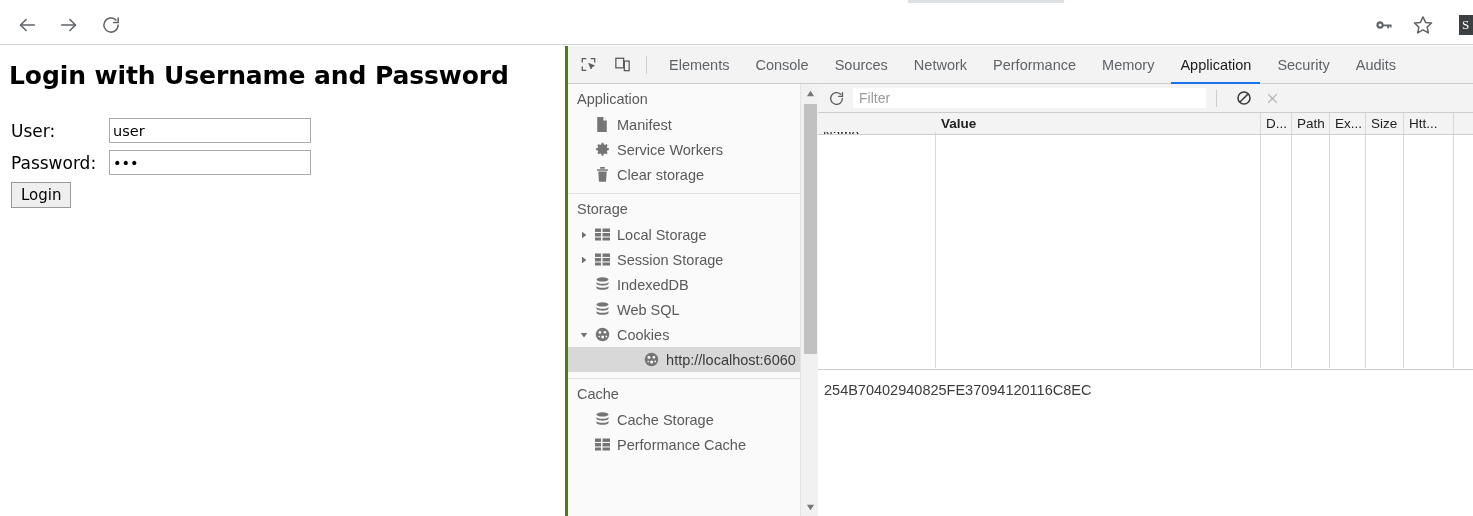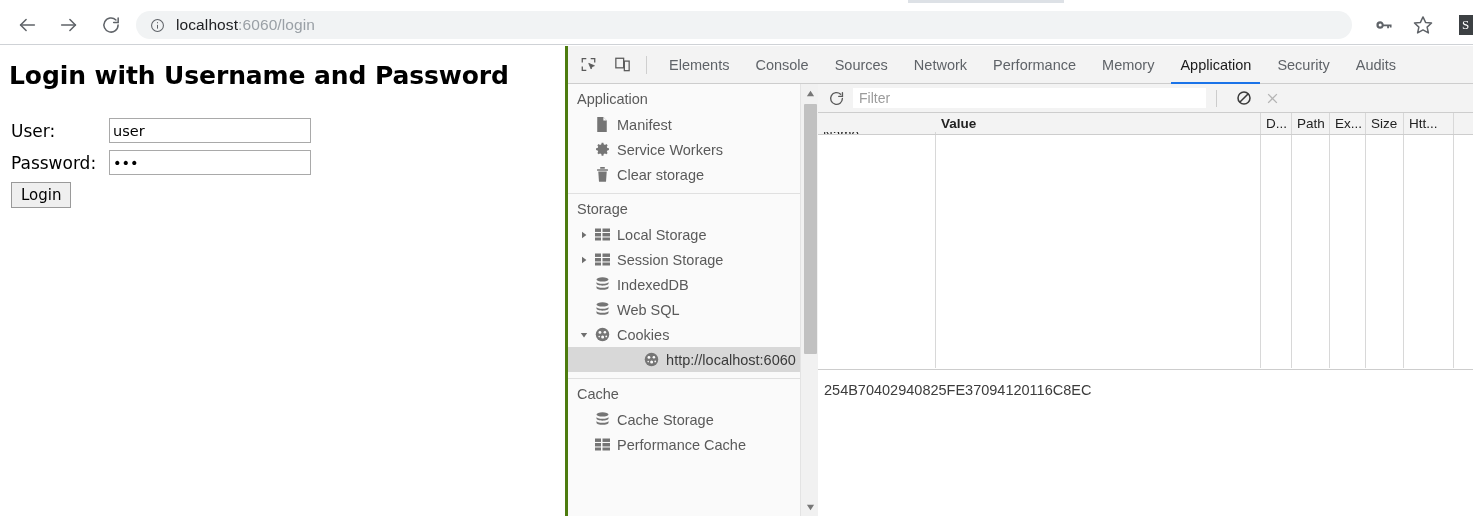--- a/index.html
+++ b/index.html
@@ -292,30 +292,20 @@
     </div>
     <div class="navbtn" id="nav-rel">
       <span>
         <svg width="20" height="20" viewBox="0 0 24 24" fill="none" stroke="currentColor" stroke-width="1.8" stroke-linecap="round">
             <path d="M20.5 12a8.5 8.5 0 1 1-2.6-6.1"></path>
             <polyline points="20.6,3.6 20.6,9 15.2,9" fill="none"></polyline>
           </svg>
       </span>
     </div>
 
-    <div class="omnibox">
-      <span class="omni-info">
-        <svg width="15" height="15" viewBox="0 0 24 24" fill="none" stroke="currentColor" stroke-width="1.7">
-            <circle cx="12" cy="12" r="9.5"></circle>
-            <line x1="12" y1="11" x2="12" y2="17"></line>
-            <circle cx="12" cy="7.4" r="0.9" fill="currentColor" stroke="none"></circle>
-          </svg>
-      </span>
-      <span class="omni-url"><span class="host">localhost</span><span>:6060/login</span></span>
-    </div>
 
     <div class="tb-icon" id="key-icon-btn">
       <svg width="21" height="21" viewBox="0 0 24 24" fill="currentColor">
           <path d="M8.2 7.2a4.3 4.3 0 1 0 0 8.6 4.3 4.3 0 0 0 4.06-2.9H16.2v2.1h2.0v-2.1h1.0v1.5h2.0V10.9H12.26A4.3 4.3 0 0 0 8.2 7.2zm0 2.55a1.75 1.75 0 1 1 0 3.5 1.75 1.75 0 0 1 0-3.5z"></path>
         </svg>
     </div>
     <div class="tb-icon" id="star-icon-btn">
       <svg width="22" height="22" viewBox="0 0 24 24" fill="none" stroke="currentColor" stroke-width="1.6" stroke-linejoin="round">
           <polygon points="12,3.2 14.8,9.2 21.3,9.9 16.5,14.3 17.9,20.7 12,17.4 6.1,20.7 7.5,14.3 2.7,9.9 9.2,9.2"></polygon>
         </svg>

